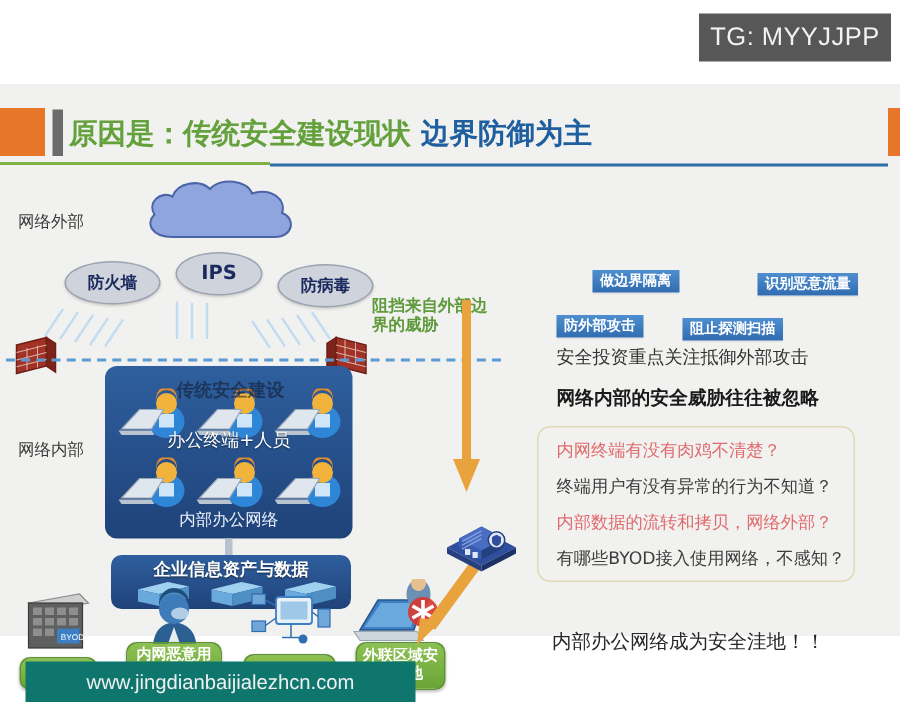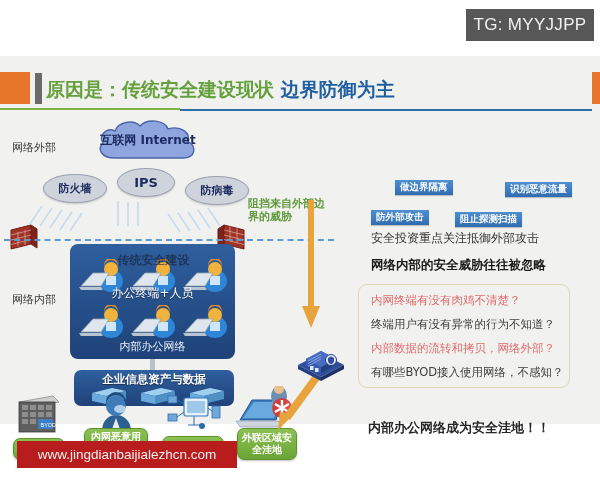--- a/index.html
+++ b/index.html
@@ -168,28 +168,28 @@
     position:absolute;left:371px;font-size:11.5px;white-space:nowrap;
   }
   .q-red{color:#e06b6e;}
   .q-dark{color:#3d3d3d;}
   .q1{top:237px;}
   .q2{top:261px;}
   .q3{top:285px;}
   .q4{top:309px;}
 
   .r-concl{
-    position:absolute;left:368px;top:363px;font-size:13px;font-weight:bold;
+    position:absolute;left:368px;top:363px;font-size:13px;font-weight:normal;
     color:#262626;white-space:nowrap;
   }
 
   
   .wm{
-    position:absolute;left:17px;top:441px;width:220px;height:27px;
-    background:#b91c1c;color:#f0f0f0;
+    position:absolute;left:17px;top:441px;width:260px;height:27px;
+    background:#0f766e;color:#f0f0f0;
     font-size:13.5px;line-height:27px;text-align:center;
     font-family:"Liberation Sans",sans-serif;
   }
 </style>
 </head>
 <body>
 
 <div class="stage">
 
   <div class="tg-badge">TG: MYYJJPP</div>
@@ -210,21 +210,20 @@
 
     <div class="d-label" style="left:12px;top:84px;">网络外部</div>
     <div class="d-label" style="left:12px;top:236px;">网络内部</div>
 
     <div class="cloud">
       <svg width="110" height="44" viewBox="0 0 110 44">
         <path d="M22 40 C8 40 4 31 10 25 C5 17 14 9 22 13 C25 4 40 1 47 8
                  C54 0 72 2 75 11 C88 7 98 15 95 24 C104 27 103 40 90 40 Z" fill="#8ea6dd" stroke="#4b64a8" stroke-width="1.4"></path>
       </svg>
     </div>
-    <div class="cloud-txt">互联网 Internet</div>
 
     <div class="ell ell-fw">
       <span>防火墙</span>
     </div>
     <div class="ell ell-ips">
       <span>IPS</span>
     </div>
     <div class="ell ell-av">
       <span>防病毒</span>
     </div>

